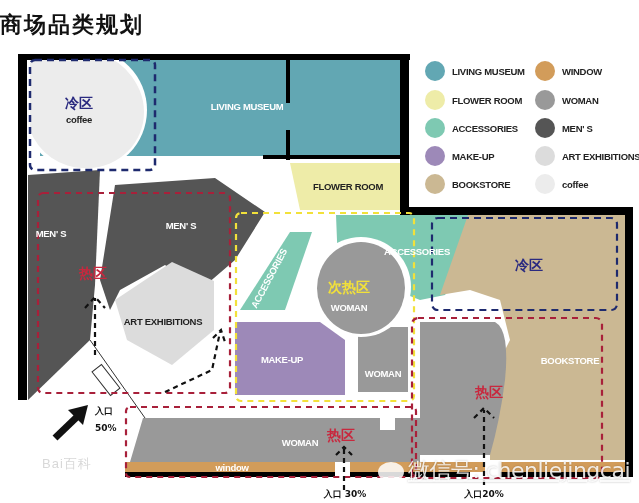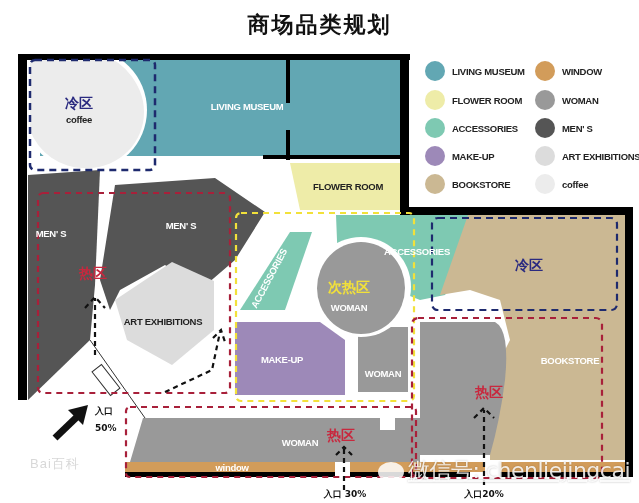--- a/index.html
+++ b/index.html
@@ -1,25 +1,25 @@
 <!DOCTYPE html>
 <html><head>
   <meta charset="utf-8">
   <style>
     html, body { margin: 0; padding: 0; background: #ffffff; }
     body { width: 639px; height: 503px; position: relative; overflow: hidden; font-family: "DejaVu Sans", sans-serif; }
-    .title { position: absolute; left: 0; top: 10px; width: 639px; text-align: center; font-size: 22px; font-weight: bold; color: #111; letter-spacing: 2px; }
+    .title { position: absolute; left: 0; top: 10px; width: 639px; text-align: left; font-size: 22px; font-weight: bold; color: #111; letter-spacing: 2px; }
     svg.plan { position: absolute; left: 0; top: 0; }
     .lbl { font-family: "Liberation Sans", sans-serif; font-weight: bold; font-size: 9.5px; letter-spacing: -0.3px; }
     .zh { font-family: "DejaVu Sans", sans-serif; font-weight: bold; }
     .legend { position: absolute; left: 425px; top: 60px; width: 214px; }
     .leg-item { position: absolute; height: 22px; display: flex; align-items: center; }
     .swatch { width: 20px; height: 20px; border-radius: 50%; margin-right: 7px; flex: none; }
     .leg-text { font-family: "Liberation Sans", sans-serif; font-weight: bold; font-size: 9.5px; color: #222; letter-spacing: -0.3px; white-space: nowrap; }
-    .watermark-baidu { position: absolute; left: 30px; top: 455px; font-family: "Liberation Sans", sans-serif; font-size: 13px; color: #d8d8d8; letter-spacing: 1px; }
+    .watermark-baidu { position: absolute; left: 42px; top: 455px; font-family: "Liberation Sans", sans-serif; font-size: 13px; color: #d8d8d8; letter-spacing: 1px; }
     .watermark-wx { position: absolute; left: 378px; top: 456px; font-family: "DejaVu Sans", sans-serif; font-size: 22px; color: rgba(255,255,255,0.85); text-shadow: 0 0 2px rgba(0,0,0,0.25); white-space: nowrap; letter-spacing: -0.5px; text-decoration: underline; }
     .wx-icon { display: inline-block; width: 26px; height: 20px; border-radius: 50%; background: rgba(255,255,255,0.85); vertical-align: middle; margin-right: 4px; }
   </style>
 </head>
 <body>
 
 <div class="title">商场品类规划</div>
 
 <svg class="plan" width="639" height="503" viewBox="0 0 639 503">
 

